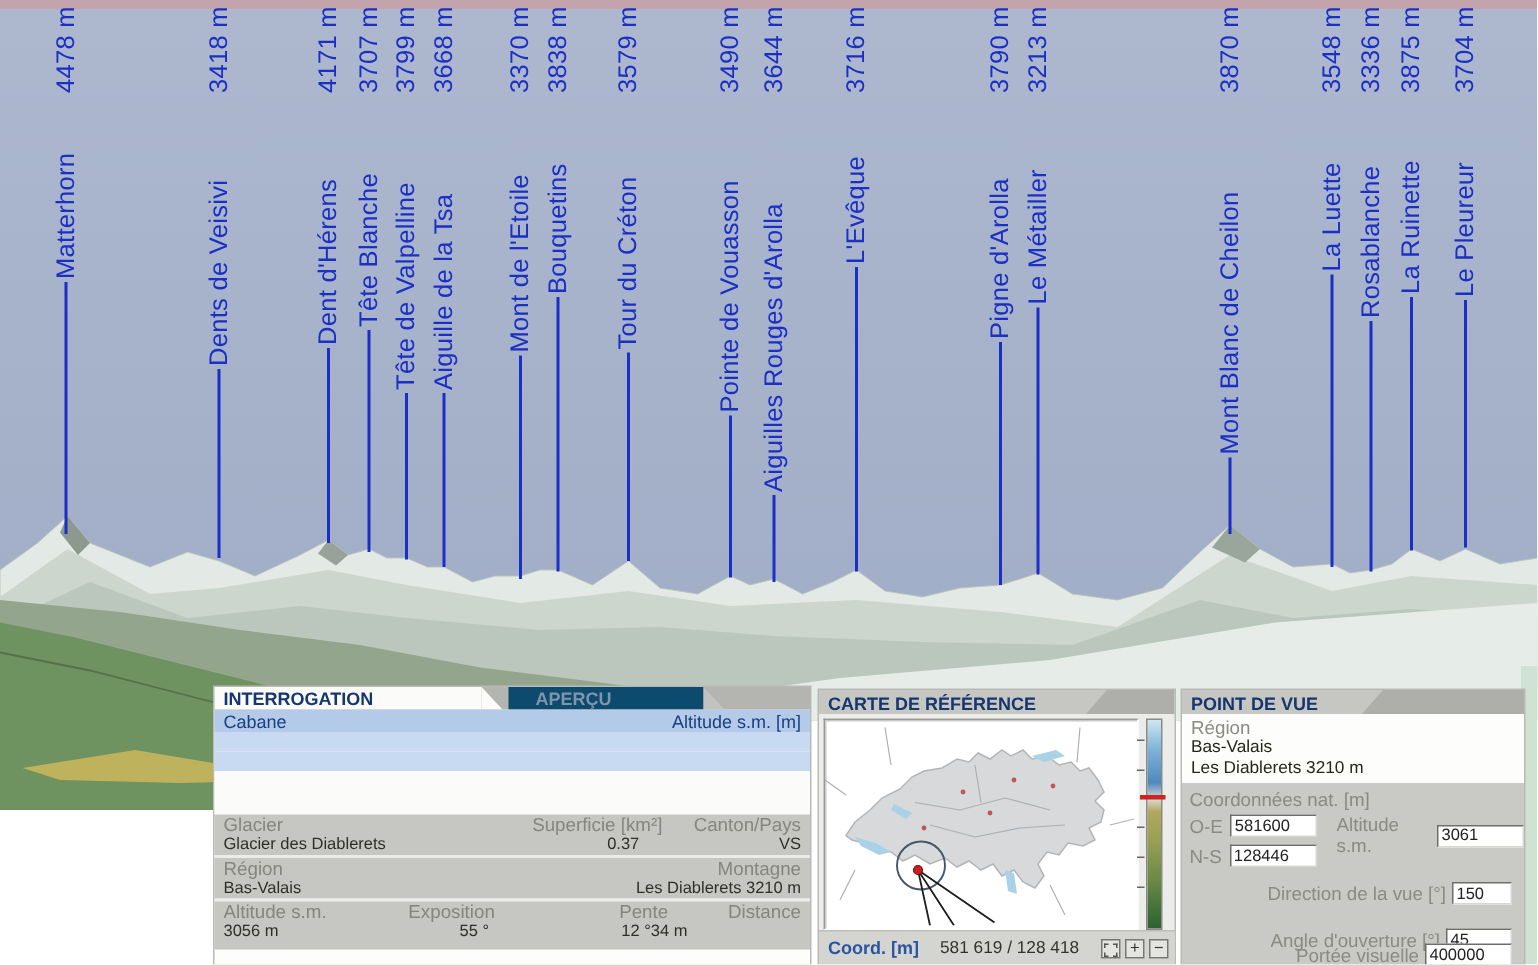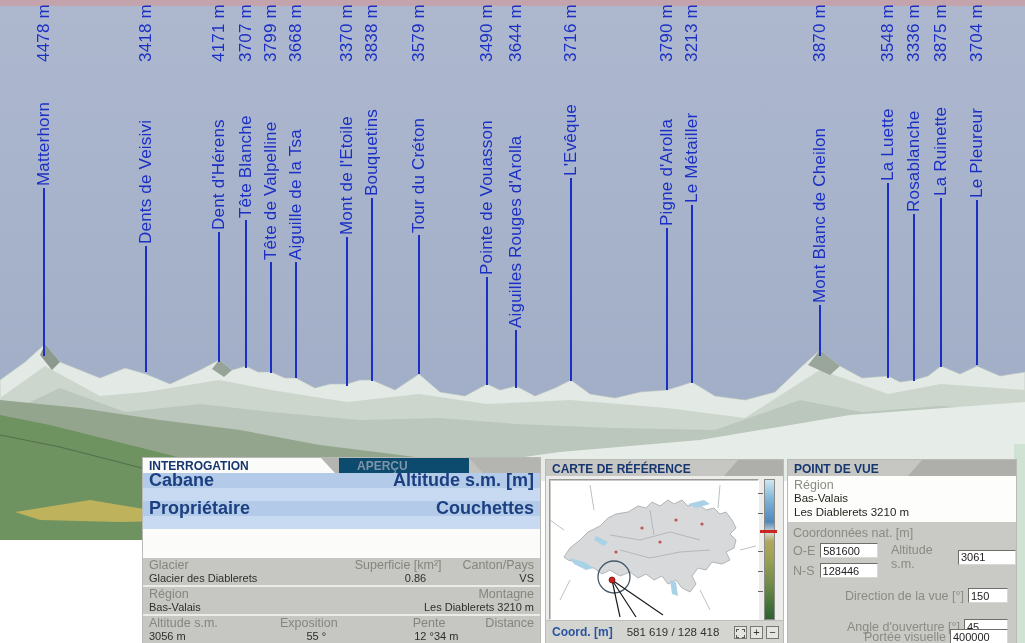--- a/index.html
+++ b/index.html
@@ -34,22 +34,22 @@
   .tabbar{position:relative;height:15px;background:#b4b4b0;overflow:hidden;}
   .tab-active{position:absolute;left:0;top:0;width:178px;height:15px;background:#fbfbf9;}
   .tab-active::after{content:'';position:absolute;left:178px;top:0;width:0;height:0;
        border-bottom:15px solid #fbfbf9;border-right:14px solid transparent;}
   .tab-active span{position:absolute;left:6px;top:1px;font-size:12px;font-weight:bold;
        color:#16366f;border-bottom:2px solid #2a4f93;padding-bottom:0px;}
   .tab-idle{position:absolute;left:196px;top:0;width:130px;height:15px;background:#0c4a6e;}
   .tab-idle::after{content:'';position:absolute;left:130px;top:0;width:0;height:0;
        border-bottom:15px solid #c2c2be;border-right:14px solid transparent;}
   .tab-idle span{position:absolute;left:18px;top:1px;font-size:12px;color:#7e95ac;font-weight:bold;}
-  .bluerow{height:15px;background:#b3cbe8;color:#1b3f80;font-size:18px;
-       display:flex;justify-content:space-between;padding:0 6px;align-items:center;font-weight:bold;}
+  .bluerow{height:15px;background:#b3cbe8;color:#1b3f80;font-size:12px;
+       display:flex;justify-content:space-between;padding:0 6px;align-items:center;}
   .bluerow-empty{height:13px;background:#c8daf1;}
   .whitegap{height:29px;background:#fbfbf9;}
   .gblock{background:#c6c6c2;padding:1px 0;}
   .gsep{height:2px;background:#ebebe9;}
   .grow{display:flex;padding:0 6px;}
   .grow .c{white-space:nowrap;overflow:hidden;}
   .ghead{font-size:12.5px;color:#86867e;height:13px;line-height:13px;}
   .gval{font-size:11px;color:#2f2f2a;height:12px;line-height:12px;}
 
   
@@ -174,56 +174,52 @@
       <div class="tab-idle">
         <span>APERÇU</span>
       </div>
     </div>
 
     <div class="bluerow">
       <span>Cabane</span>
       <span>Altitude s.m. [m]</span>
     </div>
     <div class="bluerow-empty"></div>
-    <div class="bluerow">
-      <span>Propriétaire</span>
-      <span>Couchettes</span>
-    </div>
     <div class="bluerow-empty"></div>
 
     <div class="whitegap"></div>
 
     <div class="gblock">
       <div class="grow ghead">
         <span class="c" style="width:50%">Glacier</span>
         <span class="c" style="width:26%;text-align:right">Superficie [km²]</span>
         <span class="c" style="flex:1;text-align:right">Canton/Pays</span>
       </div>
       <div class="grow gval">
         <span class="c" style="width:50%">Glacier des Diablerets</span>
-        <span class="c" style="width:22%;text-align:right">0.86</span>
+        <span class="c" style="width:22%;text-align:right">0.37</span>
         <span class="c" style="flex:1;text-align:right">VS</span>
       </div>
     </div>
     <div class="gsep"></div>
     <div class="gblock">
       <div class="grow ghead">
         <span class="c" style="width:50%">Région</span>
         <span class="c" style="flex:1;text-align:right">Montagne</span>
       </div>
       <div class="grow gval">
         <span class="c" style="width:50%">Bas-Valais</span>
         <span class="c" style="flex:1;text-align:right">Les Diablerets  3210 m</span>
       </div>
     </div>
     <div class="gsep"></div>
     <div class="gblock" style="height:30px">
       <div class="grow ghead">
         <span class="c" style="width:30%">Altitude s.m.</span>
-        <span class="c" style="width:19%;text-align:right">Exposition</span>
+        <span class="c" style="width:19%;text-align:center">Exposition</span>
         <span class="c" style="width:28%;text-align:right">Pente</span>
         <span class="c" style="flex:1;text-align:right">Distance</span>
       </div>
       <div class="grow gval">
         <span class="c" style="width:30%">3056 m</span>
         <span class="c" style="width:16%;text-align:right">55 °</span>
         <span class="c" style="width:28%;text-align:right">12 °</span>
         <span class="c" style="flex:1;text-align:left">34 m</span>
       </div>
     </div>

